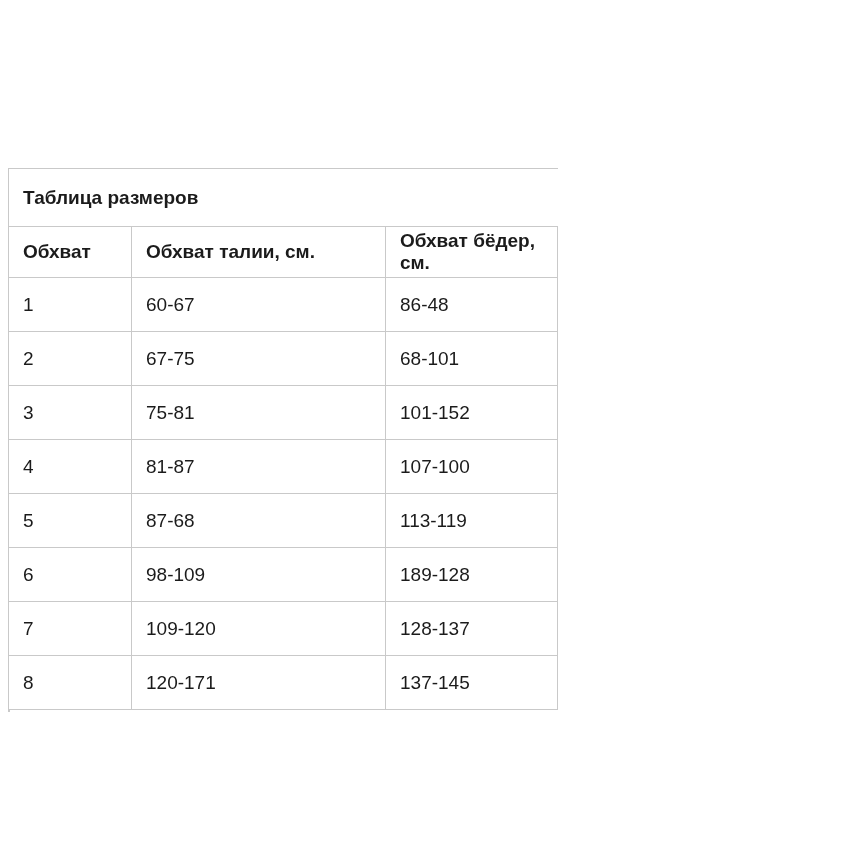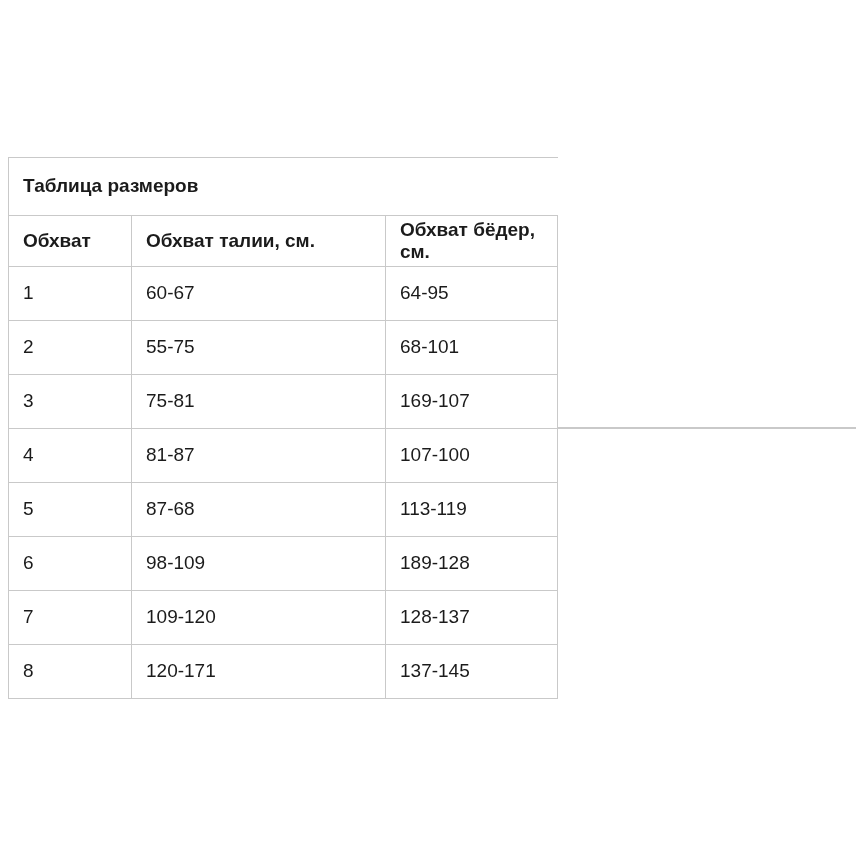--- a/index.html
+++ b/index.html
@@ -12,26 +12,26 @@
   }
   #root {
     position: relative;
     width: 864px;
     height: 864px;
     background: #ffffff;
   }
   .sizechart {
     position: absolute;
     left: 8px;
-    top: 160px;
+    top: 168px;
     width: 848px;
     height: 535px;
     display: flex;
-    flex-direction: row;
-    align-items: center;
+    flex-direction: column;
+    align-items: flex-start;
   }
   .table-side {
     width: 550px;
     box-sizing: border-box;
     border: 1px solid #c9c9c9;
     border-right: none;
     background: #ffffff;
   }
   .chart-title {
     box-sizing: border-box;
@@ -105,31 +105,31 @@
           <tr>
             <th>Обхват</th>
             <th>Обхват талии, см.</th>
             <th>Обхват бёдер, см.</th>
           </tr>
         </thead>
         <tbody>
           <tr>
             <td>1</td>
             <td>60-67</td>
-            <td>64-95</td>
+            <td>86-48</td>
           </tr>
           <tr>
             <td>2</td>
-            <td>55-75</td>
+            <td>67-75</td>
             <td>68-101</td>
           </tr>
           <tr>
             <td>3</td>
             <td>75-81</td>
-            <td>169-107</td>
+            <td>101-152</td>
           </tr>
           <tr>
             <td>4</td>
             <td>81-87</td>
             <td>107-100</td>
           </tr>
           <tr>
             <td>5</td>
             <td>87-68</td>
             <td>113-119</td>

